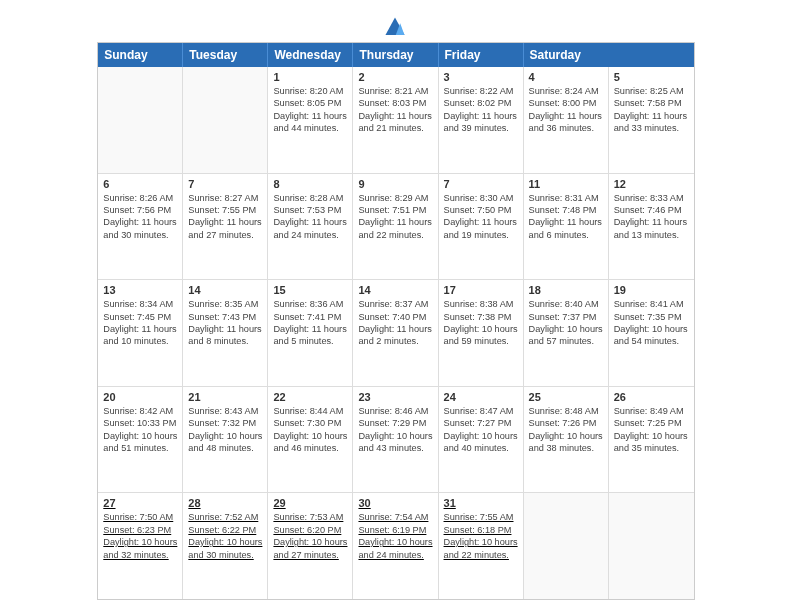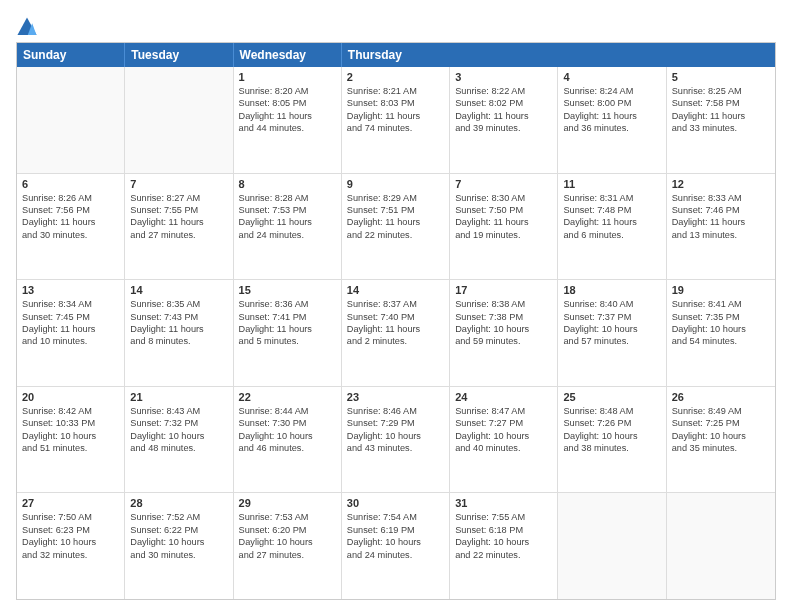--- a/index.html
+++ b/index.html
@@ -9,20 +9,21 @@
       width: 792px;
       height: 612px;
       overflow: hidden;
     }
     .page {
       width: 792px;
       height: 612px;
       padding: 12px 16px 12px 16px;
       display: flex;
       flex-direction: column;
+      align-items: center;
     }
     .header {
       display: flex;
       align-items: flex-start;
       justify-content: space-between;
       margin-bottom: 4px;
     }
     .logo {
       display: flex;
       align-items: center;
@@ -86,21 +87,21 @@
       flex: 1;
       display: flex;
       flex-direction: column;
     }
     .cal-row {
       display: grid;
       grid-template-columns: repeat(7, 1fr);
       flex: 1;
       border-bottom: 1px solid #ddd;
     }
-    .cal-row:last-child { border-bottom: none; }
+    .cal-row:last-child { border-bottom: none; text-decoration: underline; }
     .cal-cell {
       padding: 4px 5px;
       border-right: 1px solid #ddd;
       font-size: 9.5px;
       color: #333;
       vertical-align: top;
       min-height: 0;
     }
     .cal-cell:last-child { border-right: none; }
     .cal-cell.empty { background: #f9f9f9; }
@@ -137,38 +138,40 @@
       <div class="subtitle"></div>
     </div>
   </div>
 
   <div class="calendar">
     <div class="cal-header" id="cal-header">
         <div class="cal-header-cell">Sunday</div>
         <div class="cal-header-cell">Tuesday</div>
         <div class="cal-header-cell">Wednesday</div>
         <div class="cal-header-cell">Thursday</div>
+        <div class="cal-header-cell">Friday</div>
+        <div class="cal-header-cell">Saturday</div>
       </div>
     <div class="cal-body" id="cal-body">
         <div class="cal-row">
           <div class="cal-cell empty"></div>
           <div class="cal-cell empty"></div>
           <div class="cal-cell">
             <span class="day-number">1</span>
             <span class="cell-line">Sunrise: 8:20 AM</span>
             <span class="cell-line">Sunset: 8:05 PM</span>
             <span class="cell-line">Daylight: 11 hours</span>
             <span class="cell-line">and 44 minutes.</span>
           </div>
           <div class="cal-cell">
             <span class="day-number">2</span>
             <span class="cell-line">Sunrise: 8:21 AM</span>
             <span class="cell-line">Sunset: 8:03 PM</span>
             <span class="cell-line">Daylight: 11 hours</span>
-            <span class="cell-line">and 74 minutes.</span>
+            <span class="cell-line">and 21 minutes.</span>
           </div>
           <div class="cal-cell">
             <span class="day-number">3</span>
             <span class="cell-line">Sunrise: 8:22 AM</span>
             <span class="cell-line">Sunset: 8:02 PM</span>
             <span class="cell-line">Daylight: 11 hours</span>
             <span class="cell-line">and 39 minutes.</span>
           </div>
           <div class="cal-cell">
             <span class="day-number">4</span>

